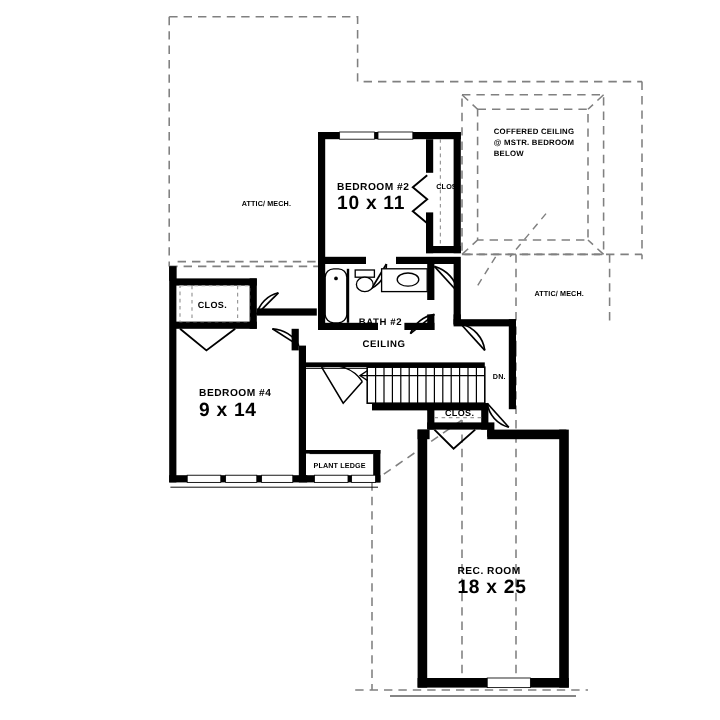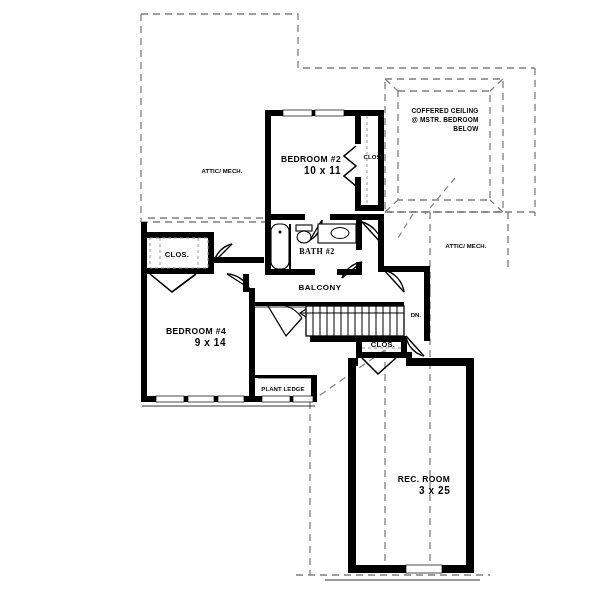--- a/index.html
+++ b/index.html
@@ -21,35 +21,35 @@
     position: absolute;
     left: 0;
     top: 0;
     width: 600px;
     height: 600px;
   }
   .room-label {
     position: absolute;
     color: #000000;
     font-weight: bold;
-    text-align: right;
+    text-align: left;
     white-space: nowrap;
     line-height: 1.12;
     letter-spacing: 0.2px;
     transform: translate(-50%, -50%);
     font-family: "Liberation Sans", sans-serif;
   }
   .lbl-name {
     display: block;
     font-size: 8.5px;
     letter-spacing: 0.4px;
   }
   .lbl-dim {
     display: block;
-    font-size: 10px;
+    font-size: 16px;
     letter-spacing: 0.6px;
     margin-top: 0px;
   }
   .lbl-small {
     font-size: 7.5px;
     letter-spacing: 0.3px;
   }
   .lbl-tiny {
     font-size: 6px;
     letter-spacing: 0.1px;
@@ -281,28 +281,28 @@
   <div class="room-label" style="left:311px; top:165px;">
     <span class="lbl-name">BEDROOM #2</span>
     <span class="lbl-dim">10 x 11</span>
   </div>
 
   <div class="room-label" style="left:196px; top:337px;">
     <span class="lbl-name">BEDROOM #4</span>
     <span class="lbl-dim">9  x 14</span>
   </div>
 
-  <div class="room-label" style="left:410px; top:485px;margin-left:14px;">
+  <div class="room-label" style="left:410px; top:485px;">
     <span class="lbl-name">REC. ROOM</span>
-    <span class="lbl-dim">3 x 25</span>
+    <span class="lbl-dim">18 x 25</span>
   </div>
 
-  <div class="room-label lbl-med" style="left:317px; top:252px;font-family:Liberation Serif, serif;">BATH #2</div>
-
-  <div class="room-label lbl-med" style="left:320px; top:288px;">BALCONY</div>
+  <div class="room-label lbl-med" style="left:317px; top:269px;">BATH #2</div>
+
+  <div class="room-label lbl-med" style="left:320px; top:288px;">CEILING</div>
 
   <div class="room-label lbl-small" style="left:177px; top:255px;">CLOS.</div>
 
   <div class="room-label lbl-tiny" style="left:373px; top:157px;">CLOS.</div>
 
   <div class="room-label lbl-small" style="left:383px; top:345px;">CLOS.</div>
 
   <div class="room-label lbl-tiny" style="left:283px; top:389px;">PLANT LEDGE</div>
 
   <div class="room-label lbl-tiny" style="left:222px; top:171px;">ATTIC/ MECH.</div>

